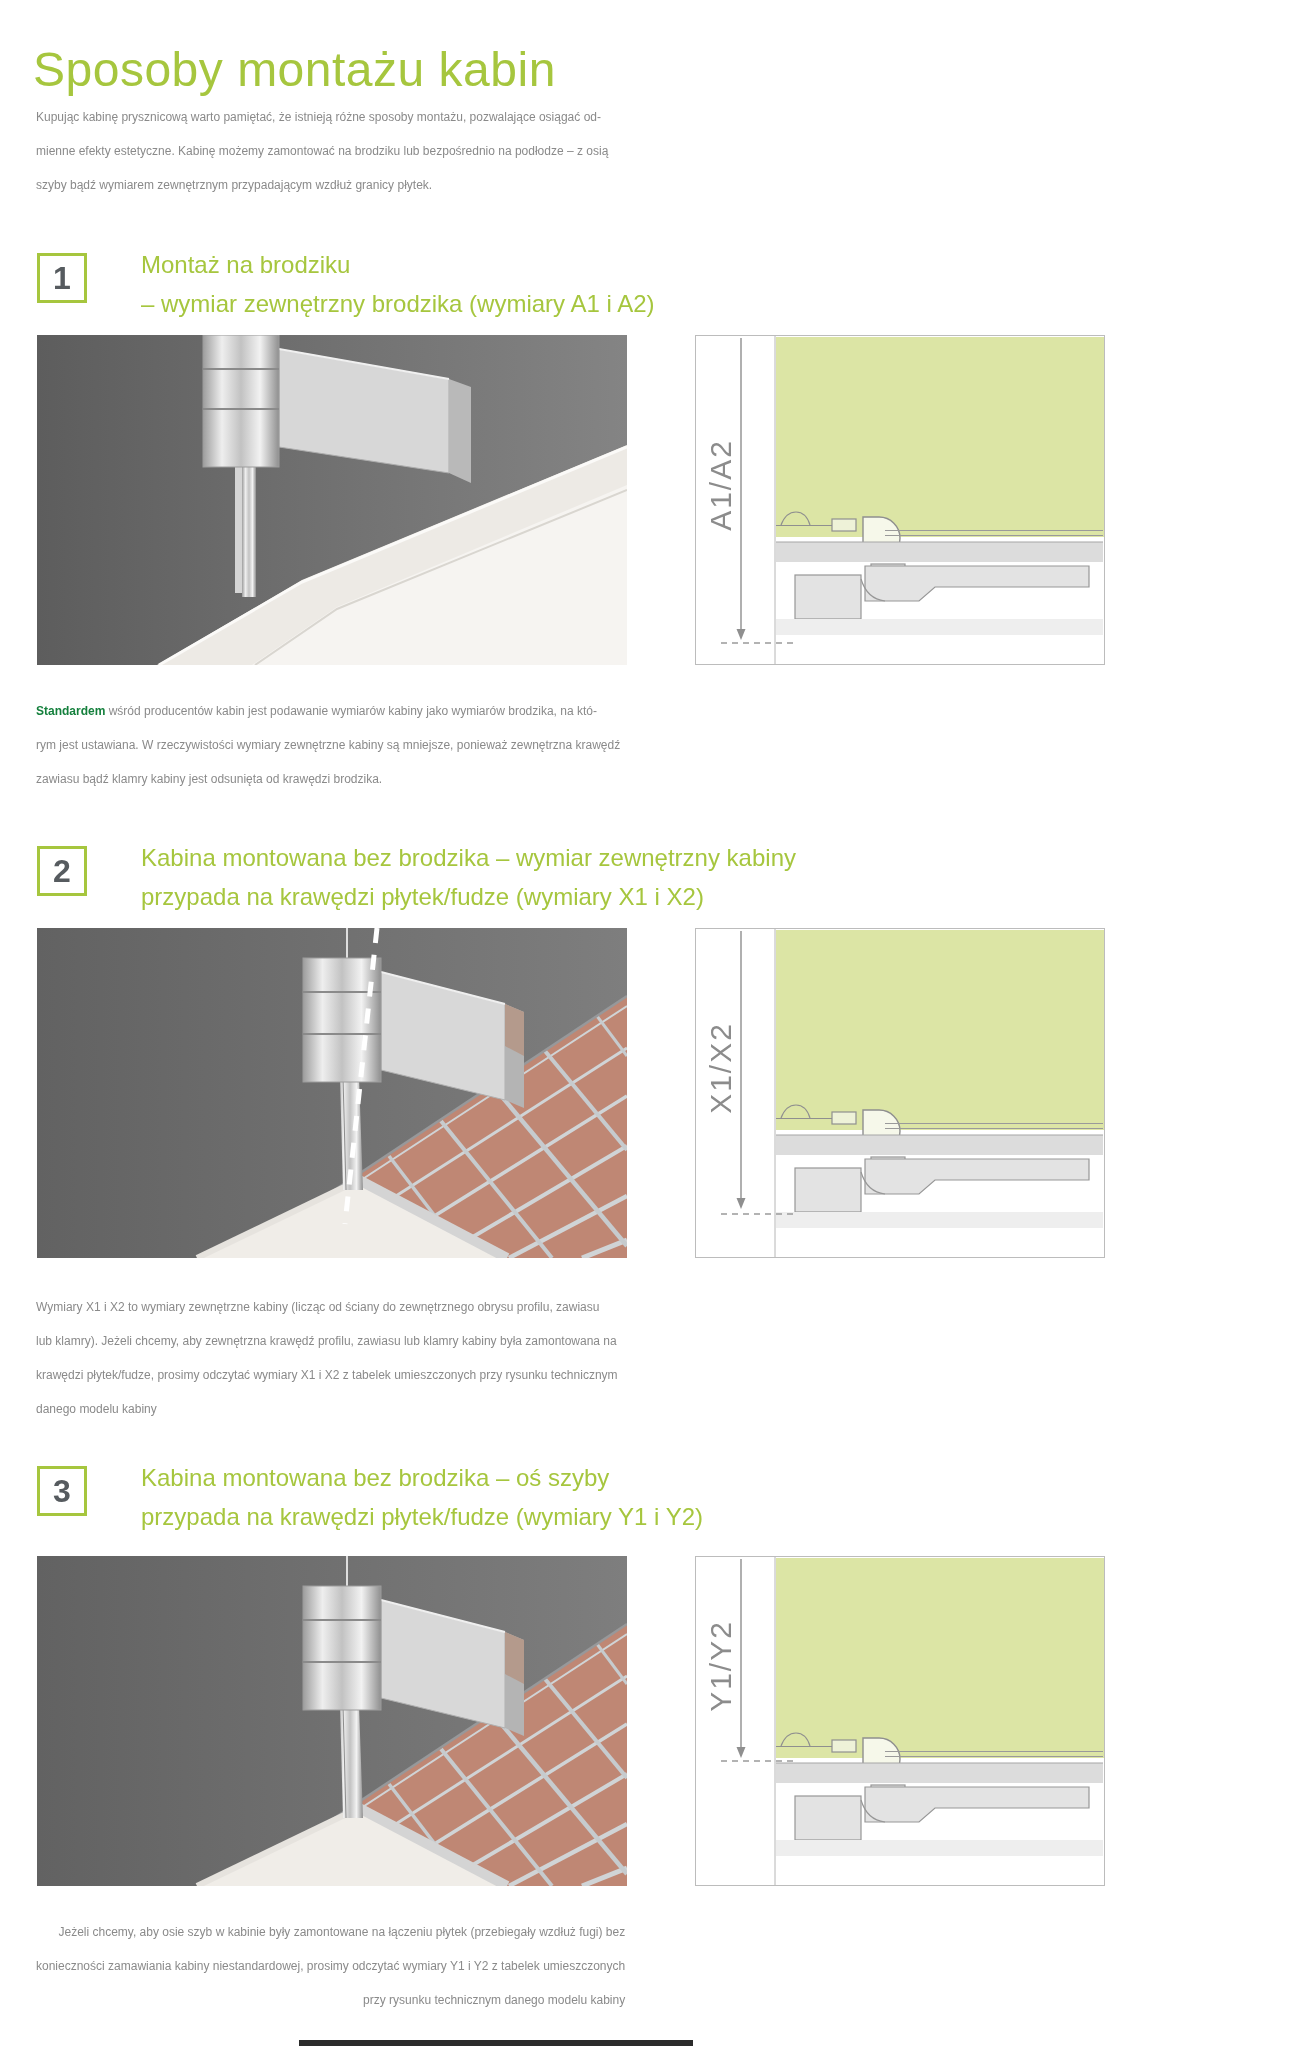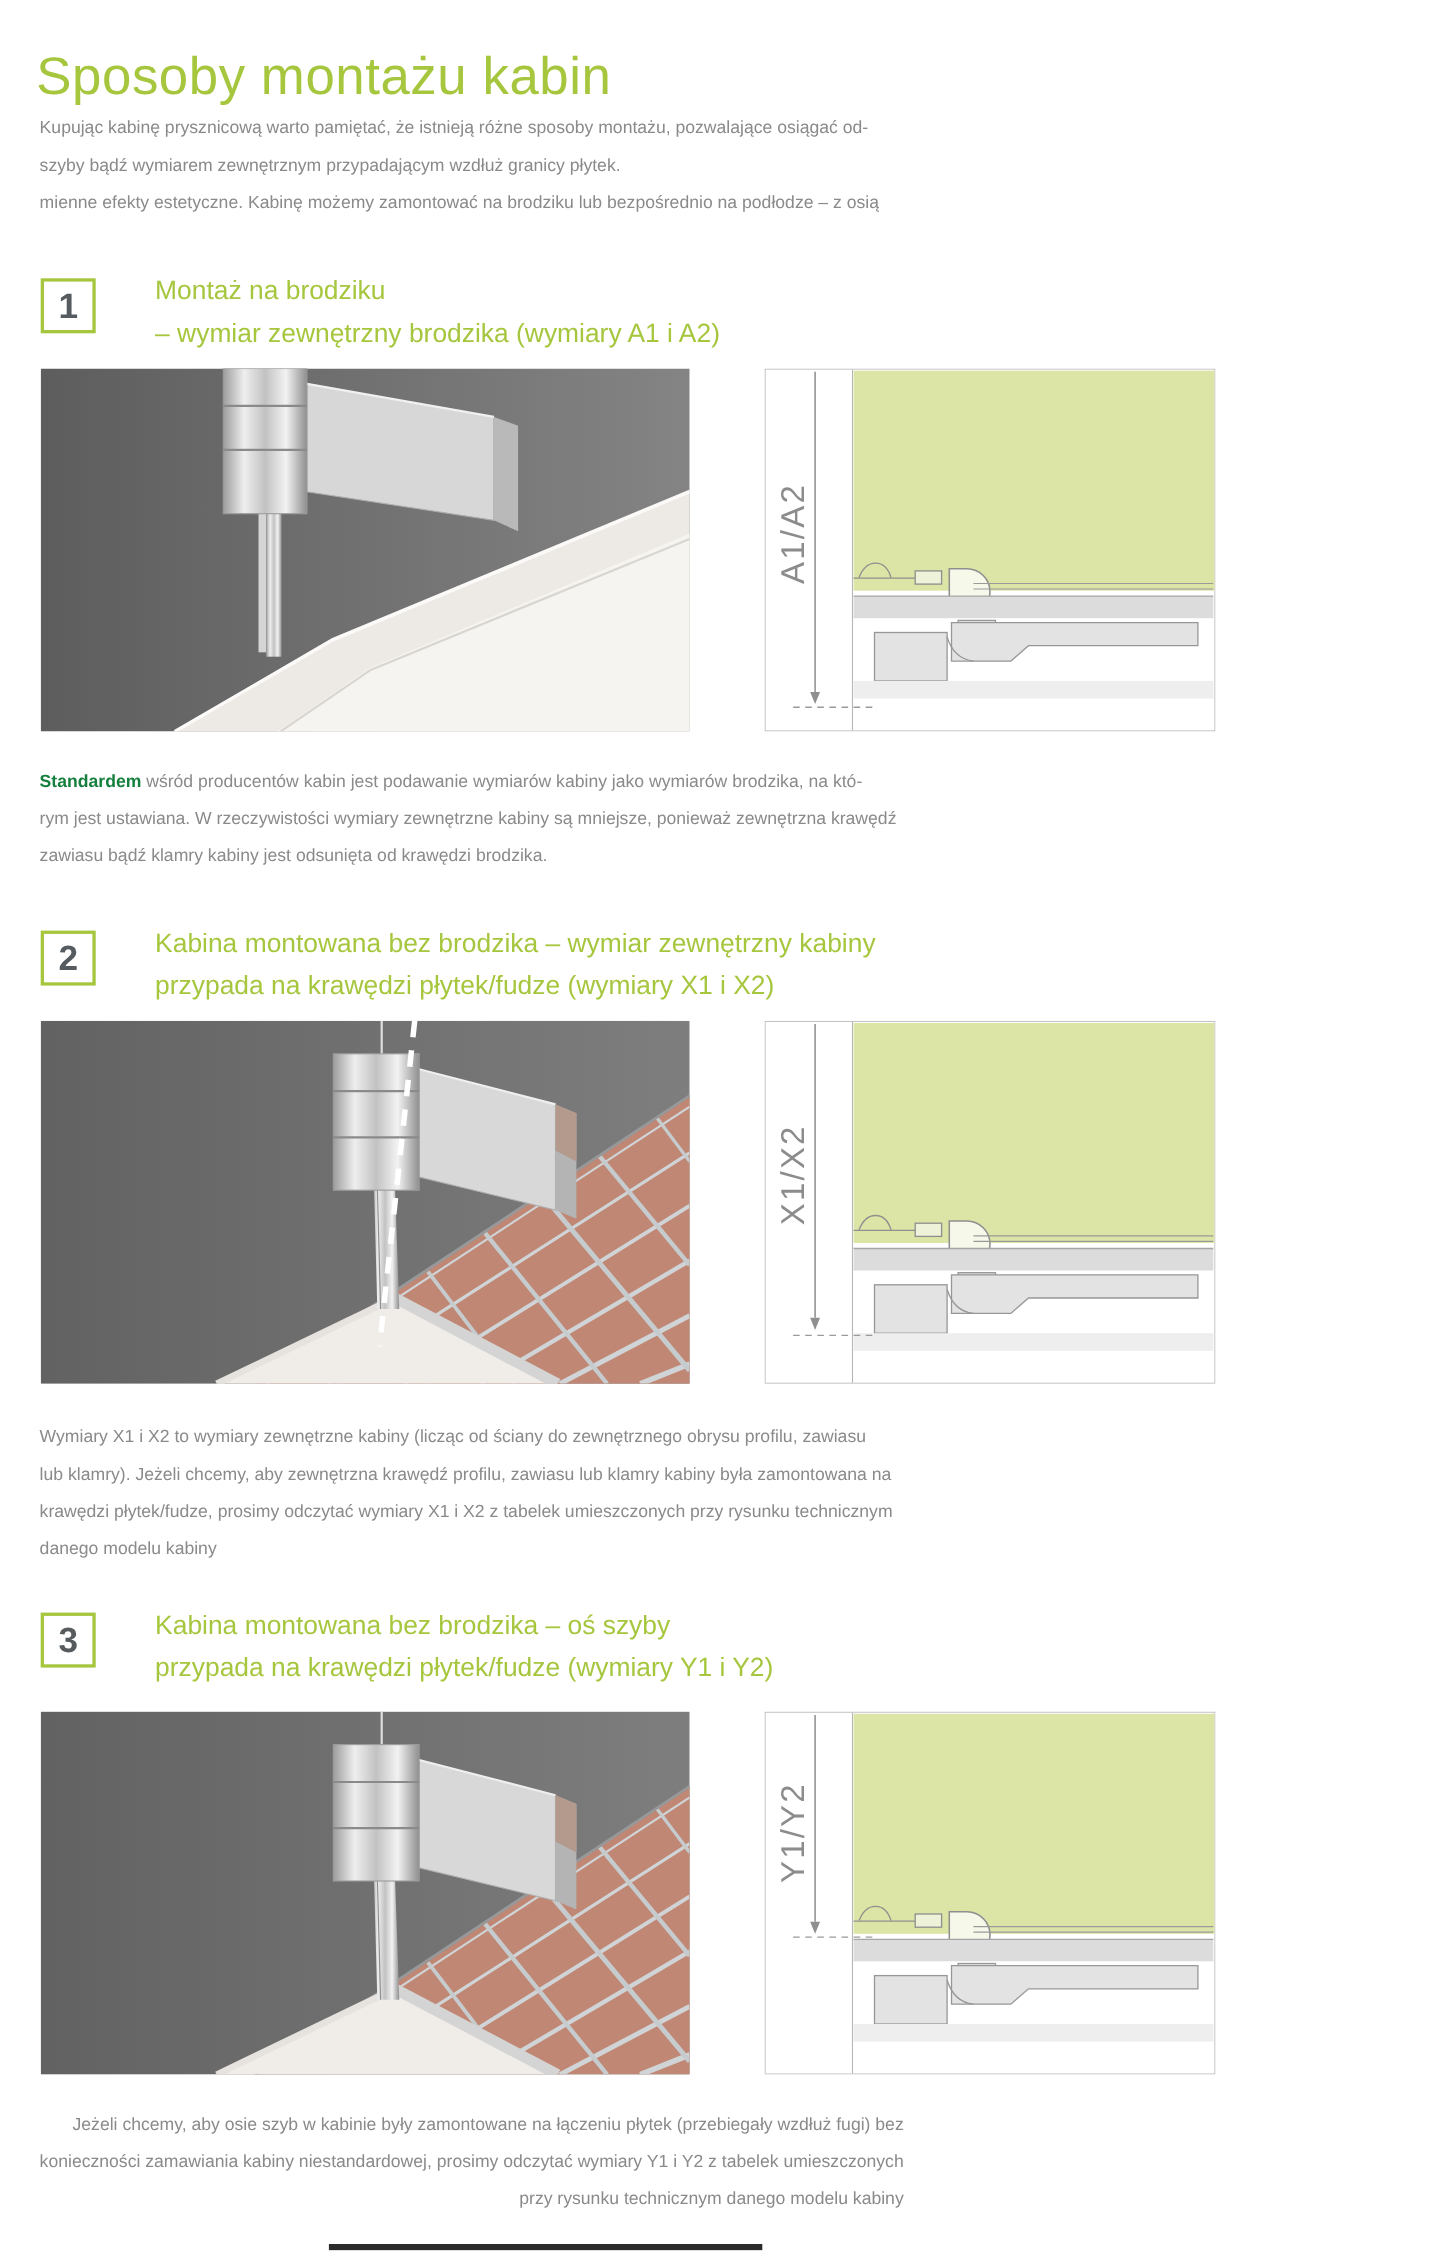--- a/index.html
+++ b/index.html
@@ -4,21 +4,21 @@
 <style>
   html,body{margin:0;padding:0;background:#ffffff;}
   .page{
     position:relative;width:1302px;height:2046px;background:#ffffff;
     font-family:"Liberation Sans", sans-serif;overflow:hidden;
   }
   .page-title{
     position:absolute;left:33px;top:10px;
     font-size:48px;color:#a6c63e;font-weight:400;letter-spacing:0.5px;
   }
-  .body-text{color:#8a8a8a;font-size:16px;line-height:34px;white-space:nowrap;}
+  .body-text{color:#8a8a8a;font-size:12px;line-height:34px;white-space:nowrap;}
   .intro{position:absolute;left:36px;top:100px;}
   .para-standard{position:absolute;left:36px;top:694px;}
   .para-x{position:absolute;left:36px;top:1290px;}
   .para-y{position:absolute;left:36px;top:1915px;text-align:right;}
   .bold-lead{font-weight:700;color:#15803d;}
   .section-header{position:absolute;left:0;width:1302px;}
   .sec1{top:245px;} .sec2{top:838px;} .sec3{top:1458px;}
   .num-box{
     position:absolute;left:37px;top:8px;width:44px;height:44px;
     border:3px solid #a6c63e;color:#565b5f;font-size:32px;font-weight:700;
@@ -133,22 +133,22 @@
     </g>
   </defs>
 </svg>
 
 <div class="page">
 
   <h1 class="page-title">Sposoby montażu kabin</h1>
 
   <div class="intro body-text">
     <div>Kupując kabinę prysznicową warto pamiętać, że istnieją różne sposoby montażu, pozwalające osiągać od-</div>
+    <div>mienne efekty estetyczne. Kabinę możemy zamontować na brodziku lub bezpośrednio na podłodze – z osią</div>
     <div>szyby bądź wymiarem zewnętrznym przypadającym wzdłuż granicy płytek.</div>
-    <div>mienne efekty estetyczne. Kabinę możemy zamontować na brodziku lub bezpośrednio na podłodze – z osią</div>
   </div>
 
   <div class="section-header sec1">
     <div class="num-box">1</div>
     <div class="sec-heading">
       <div>Montaż na brodziku</div>
       <div>– wymiar zewnętrzny brodzika (wymiary A1 i A2)</div>
     </div>
   </div>
 

